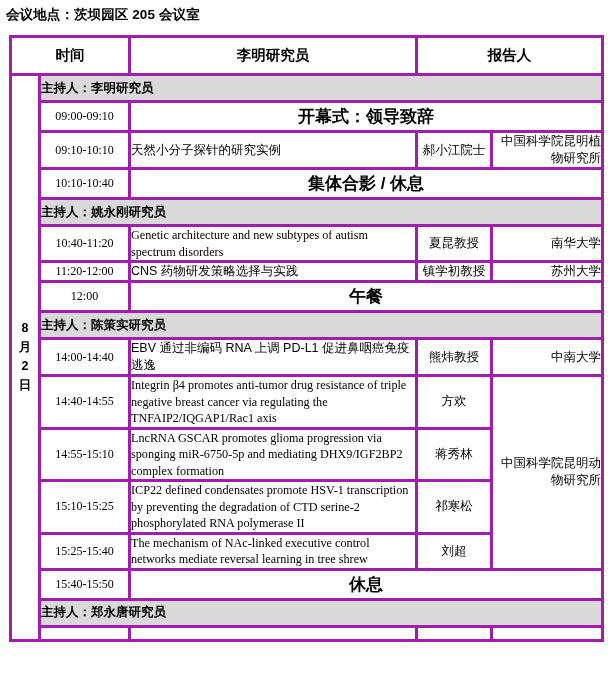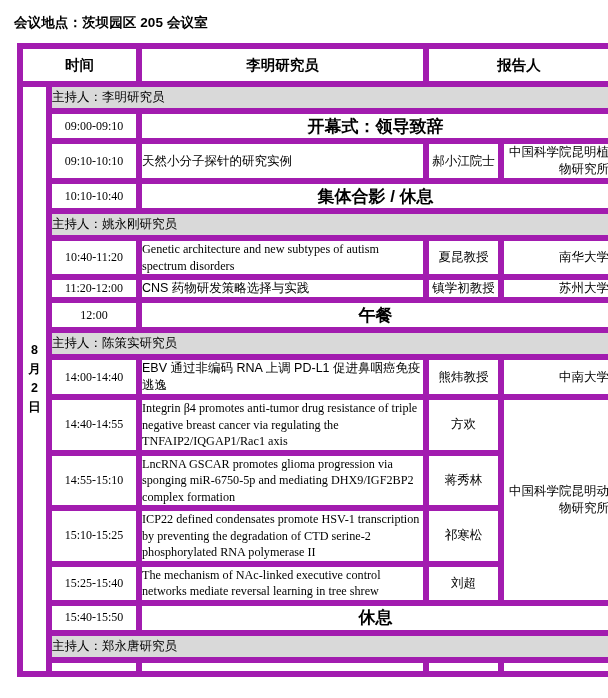--- a/index.html
+++ b/index.html
@@ -12,40 +12,40 @@
     height: 698px;
     overflow: hidden;
     font-family: "Liberation Serif", "DejaVu Serif", serif;
     color: #000000;
   }
   .page {
     width: 608px;
     height: 670px;
     position: relative;
     box-sizing: border-box;
-    padding: 8px;
+    padding: 0;
   }
   .doc-title {
     font-family: "Liberation Sans", "DejaVu Sans", sans-serif;
     font-weight: bold;
     font-size: 13.5px;
     line-height: 16px;
     padding: 7px 0 0 6px;
     letter-spacing: 0.1px;
     white-space: nowrap;
   }
   table.schedule {
     border-collapse: collapse;
     table-layout: fixed;
     width: 592px;
     margin: 12px 0 0 9px;
     font-size: 12px;
   }
   table.schedule td, table.schedule th {
-    border: 6px solid #a21caf;
+    border: 3px solid #a21caf;
     padding: 0;
     vertical-align: middle;
     box-sizing: border-box;
   }
   
   col.c-date   { width: 29px; }
   col.c-time   { width: 90px; }
   col.c-topic  { width: 287px; }
   col.c-spk    { width: 75px; }
   col.c-org    { width: 111px; }
@@ -54,21 +54,21 @@
     text-align: center;
     font-family: "Liberation Sans", "DejaVu Sans", sans-serif;
     font-weight: bold;
     font-size: 14.5px;
     height: 38px;
     padding: 4px 2px;
   }
   .chair-cell {
     background: #d9d9d9;
     font-family: "Liberation Sans", "DejaVu Sans", sans-serif;
-    font-weight: normal;
+    font-weight: bold;
     font-size: 12.5px;
     height: 27px;
     padding: 4px 0 4px 7px;
     text-align: left;
     white-space: nowrap;
   }
   .date-cell {
     text-align: center;
     font-family: "Liberation Sans", "DejaVu Sans", sans-serif;
     font-weight: bold;

